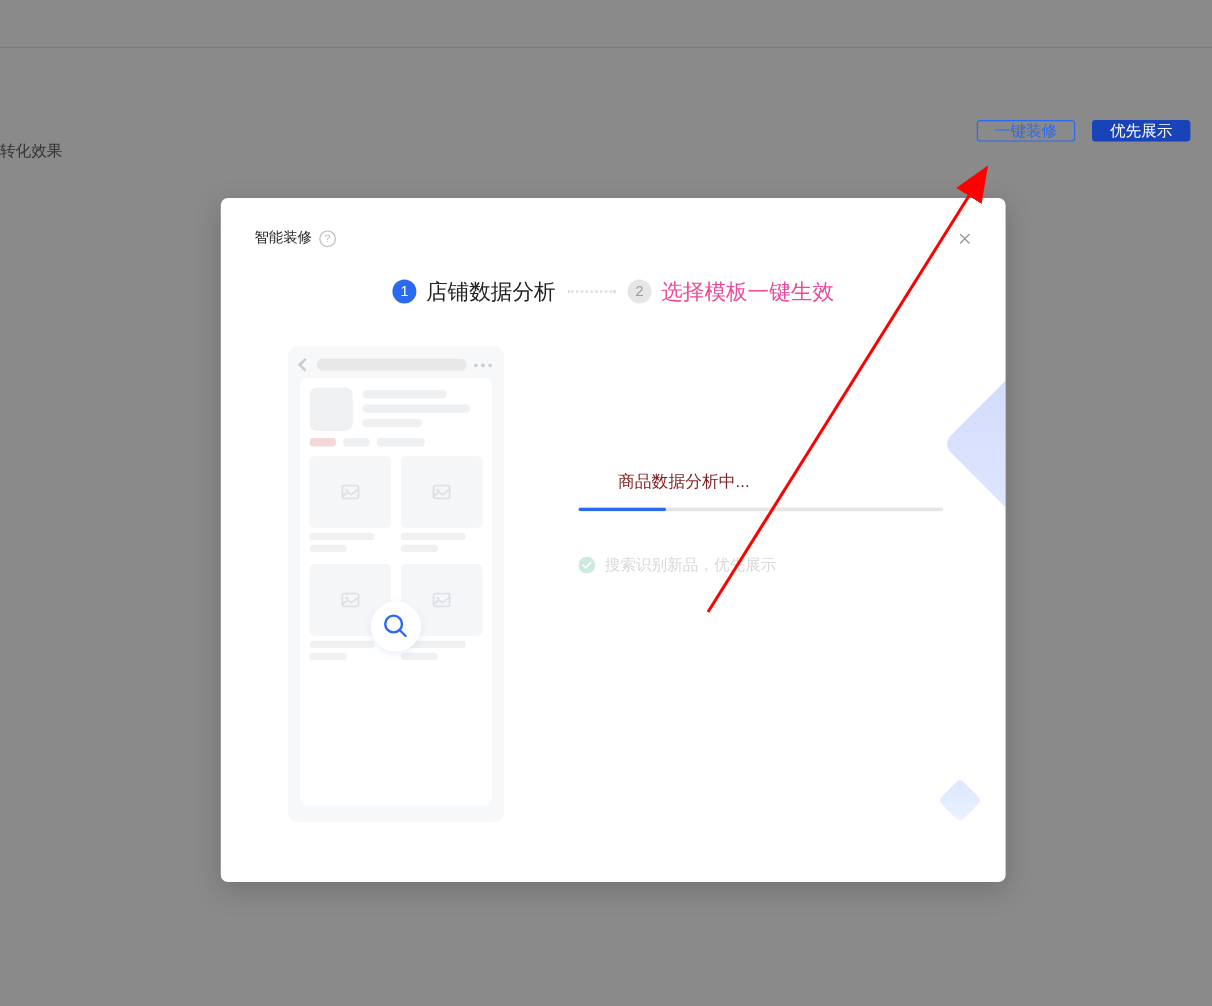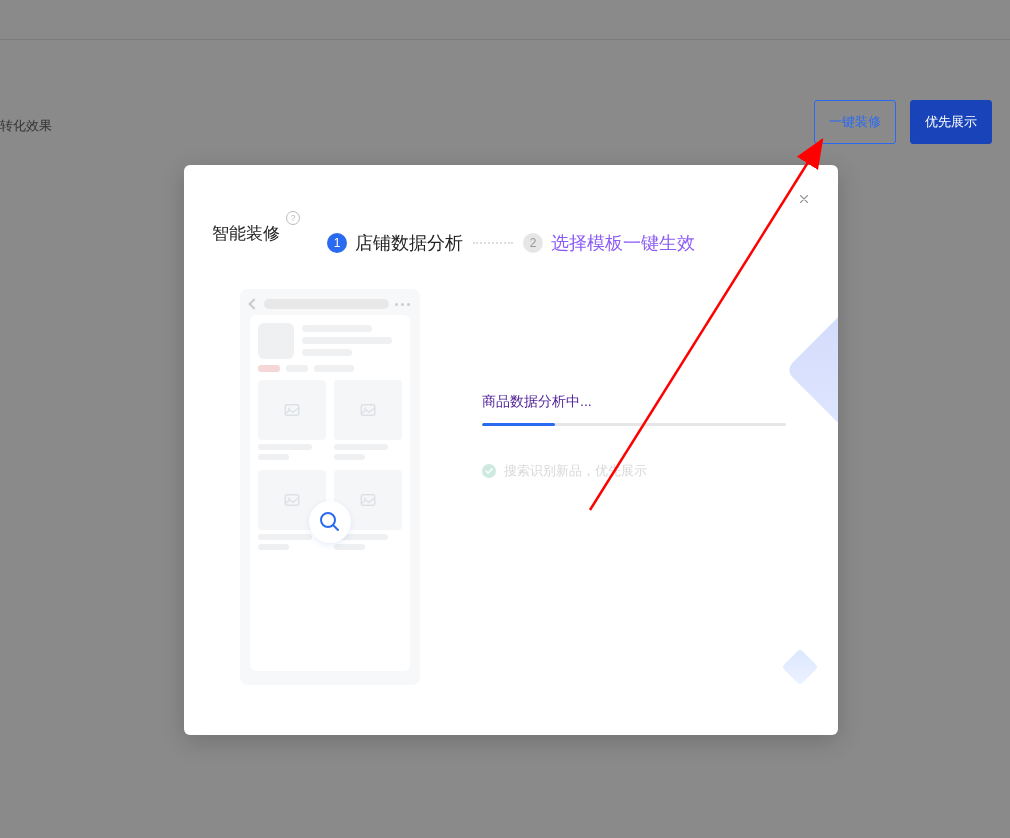--- a/index.html
+++ b/index.html
@@ -26,21 +26,21 @@
       color: #333;
     }
     .bg-buttons {
       position: absolute;
       top: 100px;
       right: 18px;
       display: flex;
       gap: 14px;
     }
     .bg-btn {
-      height: 44px;
+      height: 18px;
       padding: 0 14px;
       border-radius: 3px;
       font-size: 13px;
       display: flex;
       align-items: center;
       justify-content: center;
       cursor: pointer;
     }
     .bg-btn.outline {
       border: 1px solid #2a6af0;
@@ -64,24 +64,23 @@
     }
     .modal-header {
       position: absolute;
       top: 25px;
       left: 28px;
       display: flex;
       align-items: center;
       gap: 6px;
     }
     .modal-title {
-      font-size: 17px;
+      font-size: 12px;
       color: #222;
       font-weight: 500;
-      margin-top: 32px;
     }
     .help-icon {
       width: 14px;
       height: 14px;
       border-radius: 50%;
       border: 1px solid #bbb;
       color: #bbb;
       font-size: 9px;
       display: flex;
       align-items: center;
@@ -120,21 +119,21 @@
       display: flex;
       align-items: center;
       justify-content: center;
       font-size: 12px;
       font-weight: 500;
     }
     .step-num.active { background: #2a6af0; color: #fff; }
     .step-num.inactive { background: #e6e6e6; color: #999; }
     .step-label { font-size: 18px; }
     .step-label.active { color: #222; font-weight: 500; }
-    .step-label.inactive { color: #8b5cf6; }
+    .step-label.inactive { color: #ec4899; }
     .step-divider {
       width: 40px;
       height: 2px;
       display: flex;
       align-items: center;
     }
     .step-divider-inner {
       width: 100%;
       border-top: 2px dotted #ddd;
     }
@@ -229,23 +228,24 @@
     }
     .magnify svg { width: 24px; height: 24px; }
     .analysis-area {
       position: absolute;
       top: 228px;
       left: 298px;
       width: 316px;
     }
     .analysis-title {
       font-size: 14px;
-      color: #4c1d95;
+      color: #7f1d1d;
       font-weight: 500;
       margin-bottom: 12px;
+      margin-left: 33px;
     }
     .progress-bar {
       width: 304px;
       height: 3px;
       background: #e6e6e6;
       border-radius: 2px;
       overflow: hidden;
       margin-bottom: 36px;
     }
     .progress-fill {

